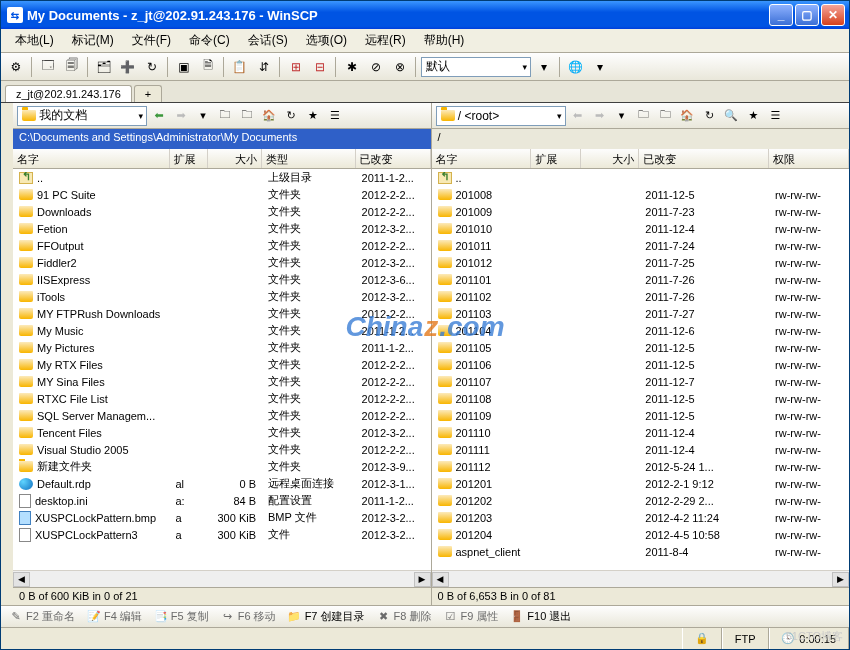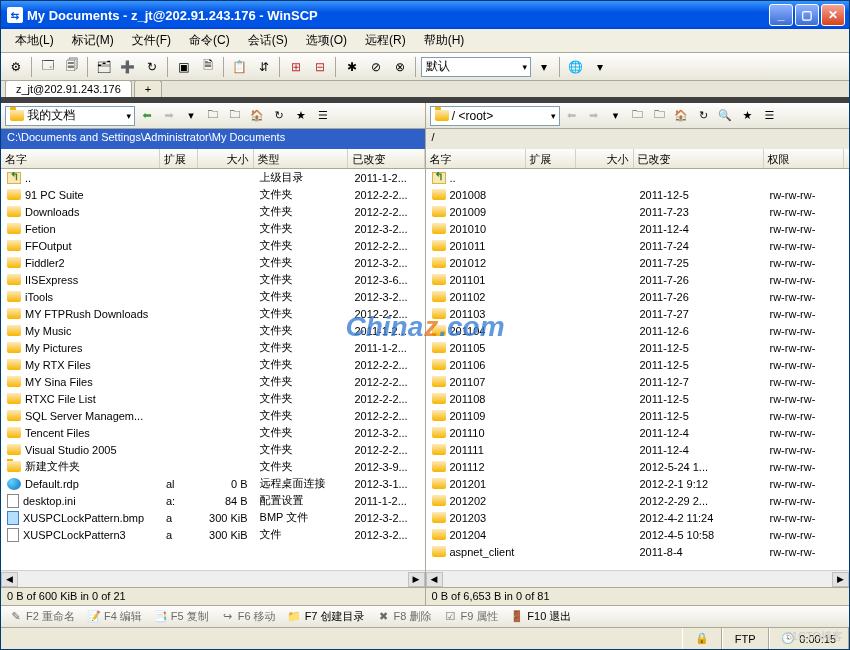--- a/index.html
+++ b/index.html
@@ -21,26 +21,26 @@
 .menu-item { padding: 2px 8px; cursor: pointer; }
 
 
 .toolbar { height: 28px; border-bottom: 1px solid #aca899; background: linear-gradient(#fefefe,#e9e7da); display: flex; align-items: center; padding-left: 4px; gap: 2px; }
 .tb-btn { width: 22px; height: 22px; border: 1px solid transparent; border-radius: 2px; display:flex;align-items:center;justify-content:center; cursor:pointer; font-size:12px; }
 .tb-sep { width: 2px; height: 20px; border-left: 1px solid #aca899; margin: 0 2px; }
 .tb-select { height: 20px; border:1px solid #7f9db9; background:#fff; font-size:12px; padding:0 14px 0 4px; position:relative; display:flex; align-items:center; min-width:110px; }
 .tb-select::after { content:"▾"; position:absolute; right:3px; font-size:9px; }
 
 
-.tabs { height: 22px; background: #e7e5d8; border-bottom: 6px solid #404040; display:flex; align-items:flex-end; padding-left:4px; }
+.tabs { height: 22px; background: #e7e5d8; border-bottom: 1px solid #404040; display:flex; align-items:flex-end; padding-left:4px; }
 .tab { background: #fff; border:1px solid #aca899; border-bottom:none; padding:2px 10px; font-size:11px; border-radius:3px 3px 0 0; margin-right:2px; cursor:pointer; }
 .tab.new { background:#ece9d8; }
 
 
-.panes { flex:1; display:flex; min-height:0; }
+.panes { flex:1; display:flex; min-height:0;margin-left:12px; }
 .pane { flex:1; display:flex; flex-direction:column; min-width:0; border-right:1px solid #aca899; }
 .pane:last-child { border-right:none; }
 
 
 .pane-nav { height: 26px; background: linear-gradient(#fefefe,#e9e7da); border-bottom:1px solid #aca899; display:flex; align-items:center; padding:0 4px; gap:2px; }
 .pane-select { flex: 0 0 auto; height:20px; border:1px solid #7f9db9; background:#fff; display:flex; align-items:center; padding:0 16px 0 4px; position:relative; min-width: 130px; font-size:12px; }
 .pane-select::after { content:"▾"; position:absolute; right:3px; font-size:9px; color:#000; }
 .nav-btn { width:20px; height:20px; display:flex;align-items:center;justify-content:center; cursor:pointer; font-size:11px; border:1px solid transparent; border-radius:2px; }
 
 

